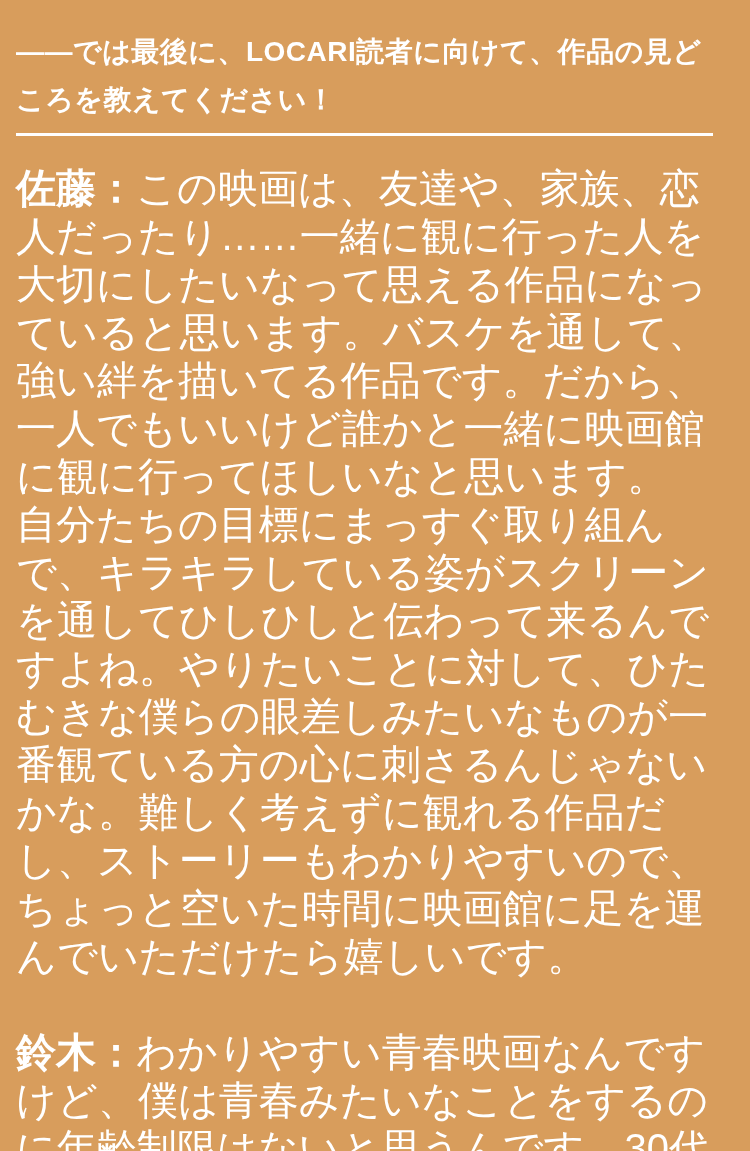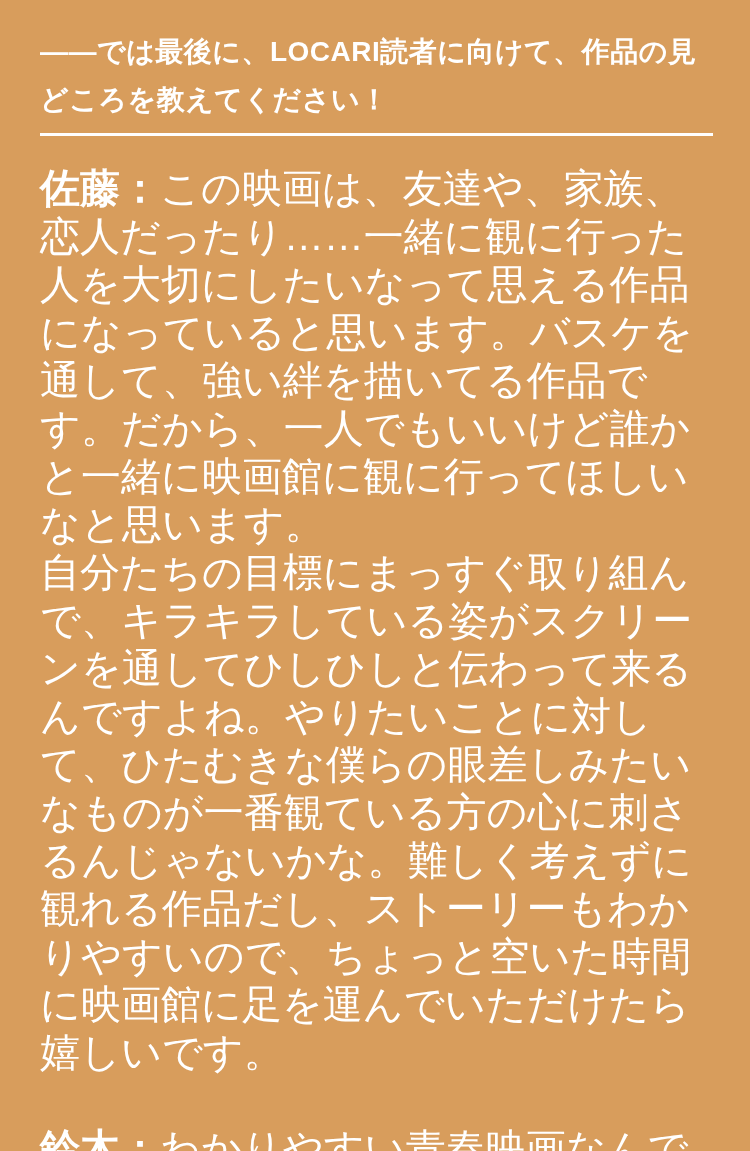--- a/index.html
+++ b/index.html
@@ -6,21 +6,21 @@
     margin: 0;
     padding: 0;
     background: #d89d5c;
   }
   .page {
     position: relative;
     width: 750px;
     height: 1151px;
     box-sizing: border-box;
     background: #d89d5c;
-    padding: 28px 37px 27px 40px;
+    padding: 28px 37px 27px 16px;
     color: #ffffff;
     font-family: "Liberation Sans", "DejaVu Sans", sans-serif;
     overflow: hidden;
     -webkit-font-smoothing: antialiased;
   }
   .question {
     margin: 0;
     font-size: 28px;
     font-weight: 700;
     line-height: 48px;

